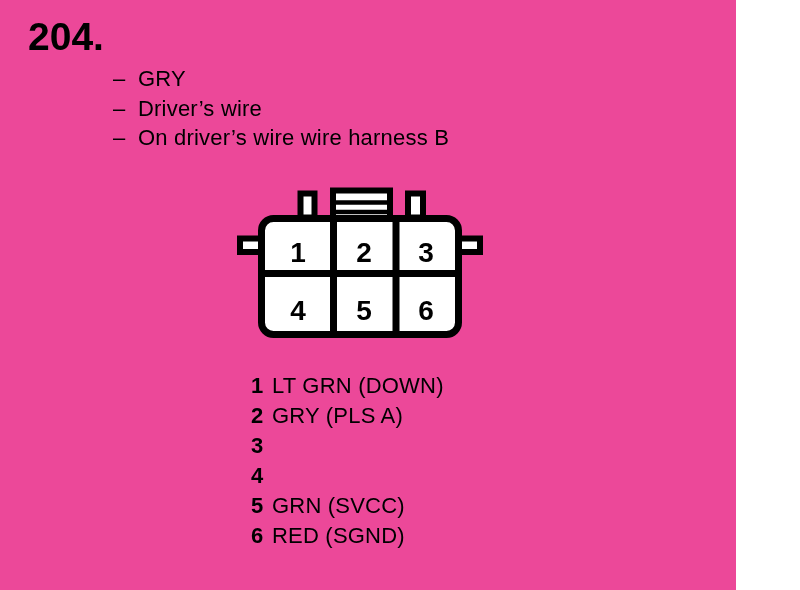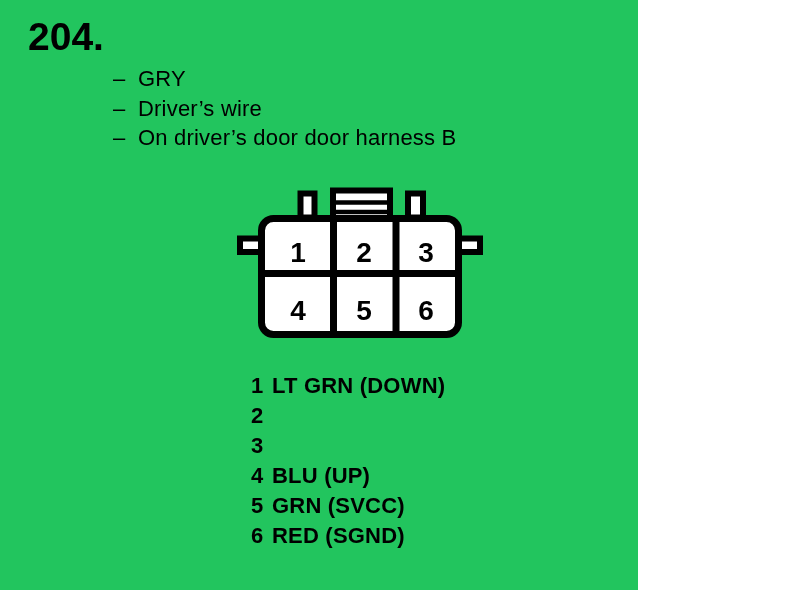--- a/index.html
+++ b/index.html
@@ -1,21 +1,21 @@
 <!DOCTYPE html>
 <html><head>
 <meta charset="utf-8">
 <style>
   * { margin: 0; padding: 0; box-sizing: border-box; }
   html, body { background: #fff; }
   .page {
     position: relative;
-    width: 638px;
+    width: 736px;
     height: 590px;
-    background: #22c55e;
+    background: #ec4899;
     color: #000000;
     font-family: "Liberation Sans", sans-serif;
     overflow: hidden;
   }
   .title-row {
     position: absolute;
     left: 28px;
     top: 17px;
     display: flex;
     align-items: baseline;
@@ -53,21 +53,21 @@
   .pin-list {
     position: absolute;
     left: 251px;
     top: 371px;
     font-size: 22px;
     line-height: 30px;
     letter-spacing: 0.2px;
   }
   .pin-row { display: flex; white-space: nowrap; height: 30px; }
   .pin-num { width: 21px; font-weight: bold; }
-  .pin-desc { font-weight: bold; }
+  .pin-desc { font-weight: normal; }
 </style>
 </head>
 <body>
 
 <div class="page">
 
   <div class="title-row">
     <span class="title-num">204.</span>
   </div>
 
@@ -75,21 +75,21 @@
     <div class="detail-line">
       <span class="detail-dash">–</span>
       <span>GRY</span>
     </div>
     <div class="detail-line">
       <span class="detail-dash">–</span>
       <span>Driver’s wire</span>
     </div>
     <div class="detail-line">
       <span class="detail-dash">–</span>
-      <span>On driver’s door door harness B</span>
+      <span>On driver’s wire wire harness B</span>
     </div>
   </div>
 
   <div class="connector-wrap">
     <svg width="270" height="170" viewBox="225 180 270 170" fill="none" stroke="#000000">
 
       <rect x="300.5" y="193.5" width="14" height="24" stroke-width="6" fill="#ffffff"></rect>
       <rect x="333" y="190.5" width="57" height="28" stroke-width="6" fill="#ffffff"></rect>
       <line x1="333" y1="202.5" x2="390" y2="202.5" stroke-width="4.5"></line>
       <line x1="333" y1="212" x2="390" y2="212" stroke-width="4.5"></line>
@@ -113,27 +113,27 @@
     </svg>
   </div>
 
   <div class="pin-list">
     <div class="pin-row">
       <span class="pin-num">1</span>
       <span class="pin-desc">LT GRN (DOWN)</span>
     </div>
     <div class="pin-row">
       <span class="pin-num">2</span>
+      <span class="pin-desc">GRY (PLS A)</span>
     </div>
     <div class="pin-row">
       <span class="pin-num">3</span>
     </div>
     <div class="pin-row">
       <span class="pin-num">4</span>
-      <span class="pin-desc">BLU (UP)</span>
     </div>
     <div class="pin-row">
       <span class="pin-num">5</span>
       <span class="pin-desc">GRN (SVCC)</span>
     </div>
     <div class="pin-row">
       <span class="pin-num">6</span>
       <span class="pin-desc">RED (SGND)</span>
     </div>
   </div>

